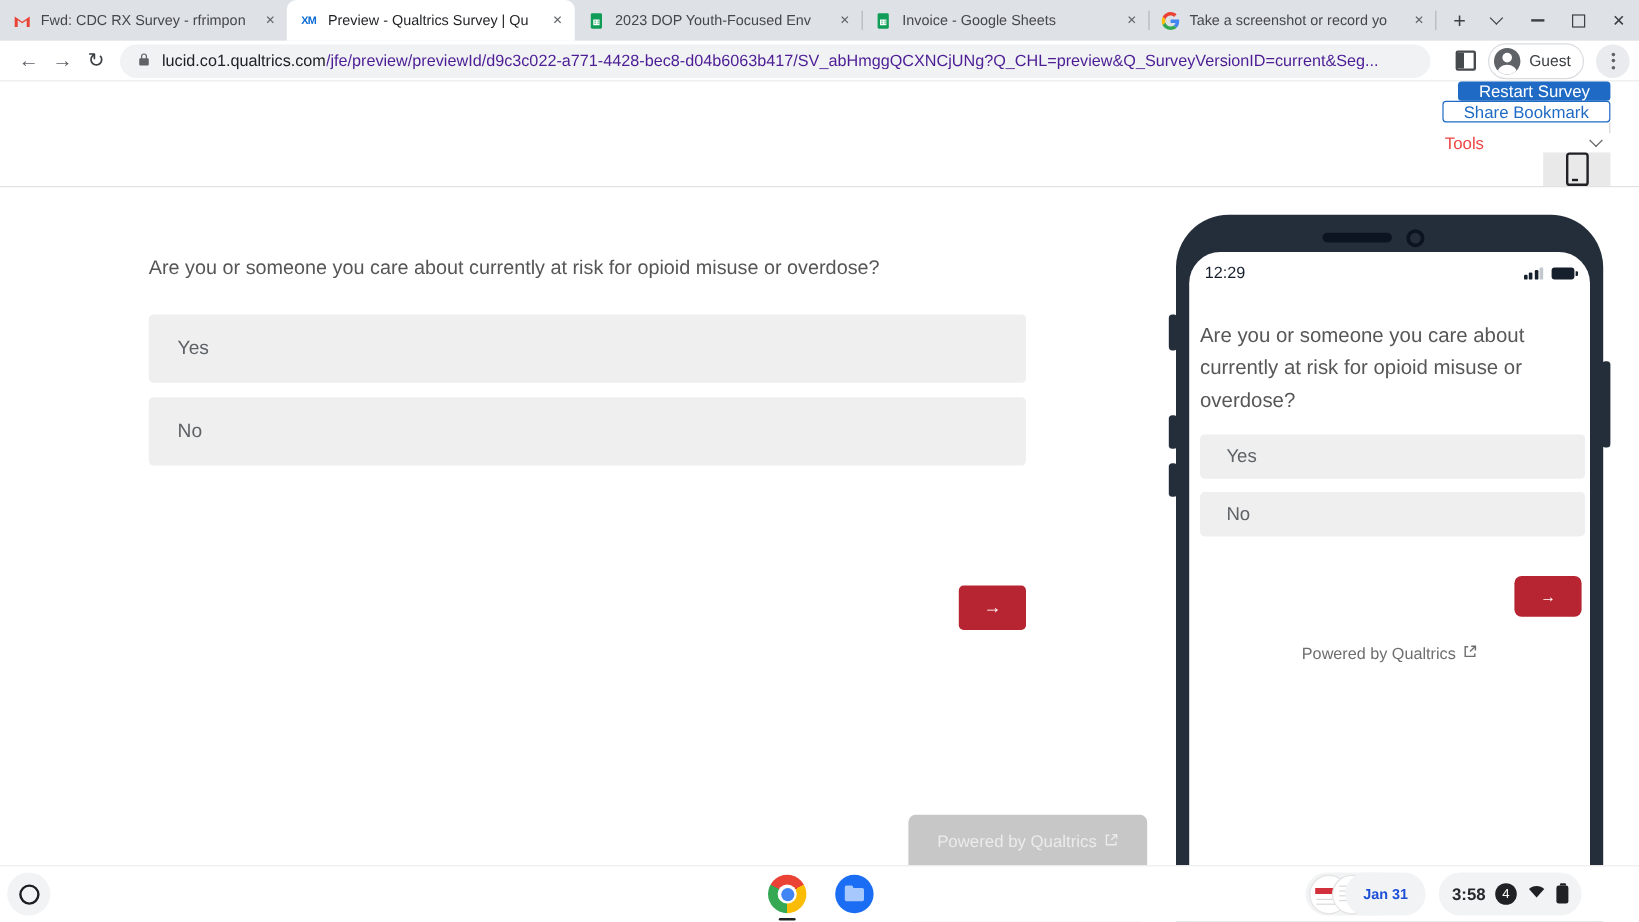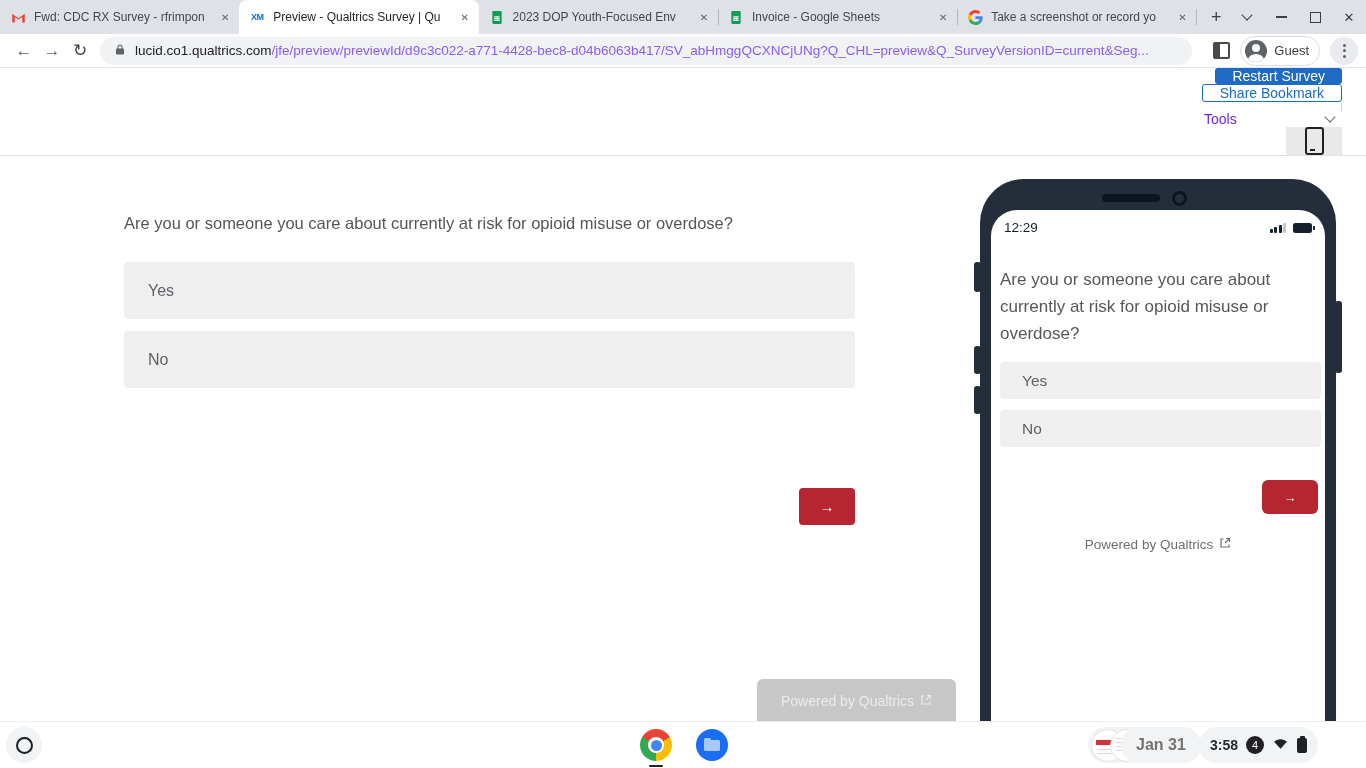--- a/index.html
+++ b/index.html
@@ -21,38 +21,38 @@
   .minbar{width:11px;height:2px;background:#3c4043;}
   .restore{position:relative;width:9px;height:9px;border:1.5px solid #3c4043;background:transparent;}
   .restore::before{content:"";position:absolute;left:2px;top:-4.5px;width:9px;height:9px;border:1.5px solid #3c4043;background:#dee1e6;z-index:-1;}
   .xglyph{font-size:13px;color:#3c4043;}
   
   .omnirow{position:absolute;left:0;top:34px;width:1366px;height:34px;background:#fff;border-bottom:1px solid #e4e6e9;display:flex;align-items:center;padding:0 8px 0 10px;box-sizing:border-box;}
   .navbtn{width:28px;height:28px;display:flex;align-items:center;justify-content:center;font-size:17px;color:#5f6368;flex:0 0 auto;}
   .navbtn.dark{color:#3c4043;}
   .urlbar{margin-left:6px;flex:0 0 auto;width:1092px;height:28px;background:#f0f2f4;border-radius:14px;display:flex;align-items:center;gap:9px;padding:0 14px;box-sizing:border-box;font-size:13.5px;white-space:nowrap;overflow:hidden;}
   .url-domain{color:#202124;}
-  .url-path{color:#8b5cf6;overflow:hidden;text-overflow:clip;}
+  .url-path{color:#4c1d95;overflow:hidden;text-overflow:clip;}
   .omniright{margin-left:auto;display:flex;align-items:center;gap:10px;}
   .sidepanel{width:13px;height:13px;border:2px solid #474a4d;border-radius:2px;position:relative;}
   .sidepanel::before{content:"";position:absolute;left:0;top:0;width:5px;height:13px;background:#474a4d;}
   .guestpill{height:28px;border:1px solid #dadce0;border-radius:15px;display:flex;align-items:center;gap:7px;padding:0 10px 0 4px;}
   .gavatar{width:22px;height:22px;border-radius:50%;background:#5f6368;position:relative;overflow:hidden;}
   .gavatar::before{content:"";position:absolute;left:7px;top:4px;width:8px;height:8px;border-radius:50%;background:#fff;}
   .gavatar::after{content:"";position:absolute;left:3px;top:14px;width:16px;height:12px;border-radius:50%;background:#fff;}
   .guestlabel{font-size:13px;color:#3c4043;}
   .kebab{width:28px;height:28px;border-radius:50%;background:#e9ebee;display:flex;flex-direction:column;align-items:center;justify-content:center;gap:2.5px;}
   .kebab i{width:3px;height:3px;border-radius:50%;background:#5f6368;}
   
   .qxbar{position:absolute;left:0;top:68px;width:1366px;height:88px;background:#fff;border-bottom:1px solid #e2e2e2;display:flex;align-items:flex-end;padding:0 24px;box-sizing:border-box;flex-direction:column;}
   .btn{height:36px;display:flex;align-items:center;justify-content:center;font-size:14px;border-radius:3px;box-sizing:border-box;cursor:default;}
   .btn-primary{background:var(--accent_blue,#1f6ac4);color:#fff;padding:0 17px;}
   .btn-outline{background:#fff;border:1px solid var(--accent_blue,#1f6ac4);color:var(--accent_blue,#1f6ac4);padding:0 17px;margin-left:18px;}
   .qxdivider{width:1px;height:42px;background:#d6d6d6;margin-left:38px;}
-  .toolsdd{display:flex;align-items:center;margin-left:26px;width:130px;justify-content:space-between;color:#6d28d9;font-size:14px;padding:0 8px;}
+  .toolsdd{display:flex;align-items:center;margin-left:26px;width:130px;justify-content:space-between;color:#ef4444;font-size:14px;padding:0 8px;}
   .toolsdd .chev{border-color:#6a6a6a;}
   .devicebtn{margin-left:26px;width:56px;height:40px;background:#e9e9e9;display:flex;align-items:center;justify-content:center;}
   .phoneglyph{width:15px;height:24px;border:2px solid #202124;border-radius:3px;position:relative;}
   .phoneglyph::after{content:"";position:absolute;left:3px;bottom:2px;width:5px;height:2px;background:#202124;}
   .sharebtn{margin-left:auto;gap:9px;background:var(--accent_blue,#1f6ac4);color:#fff;padding:0 16px;}
   
   .question-main{position:absolute;left:124px;top:212px;width:780px;font-size:16.5px;color:#565656;line-height:22px;}
   .opt-main{position:absolute;left:124px;width:731px;height:57px;background:#efefef;border-radius:4px;display:flex;align-items:center;padding-left:24px;box-sizing:border-box;font-size:16px;color:#5e6266;}
   .opt-main.o0{top:262px;}  .opt-main.o1{top:331px;}
   .next-main{position:absolute;left:799px;top:488px;width:56px;height:37px;background:var(--accent_red,#b62531);border-radius:4px;color:#fff;display:flex;align-items:center;justify-content:center;font-size:15px;}
@@ -90,21 +90,21 @@
   .runline{position:absolute;left:649px;bottom:1px;width:14px;height:2.5px;border-radius:2px;background:#202124;}
   .filesapp{position:absolute;left:696px;top:7px;width:32px;height:32px;border-radius:50%;background:#1b6ef3;}
   .folder{position:absolute;left:8px;top:11px;width:16px;height:11px;border-radius:1.5px;background:#a7c8fd;}
   .folder::before{content:"";position:absolute;left:0;top:-2.5px;width:7px;height:3px;border-radius:1.5px 1.5px 0 0;background:#a7c8fd;}
   .tote{position:absolute;left:1088px;top:5px;height:36px;border-radius:18px;background:#f2f3f4;display:flex;align-items:center;padding:0 3px;}
   .totec{width:33px;height:33px;border-radius:50%;background:#fff;border:1px solid #e3e3e3;position:relative;overflow:hidden;box-sizing:border-box;}
   .totec+.totec{margin-left:-14px;}
   .totec .redbar{position:absolute;left:4px;top:10px;width:22px;height:5px;background:#d2303c;}
   .totec .gl{position:absolute;left:5px;width:20px;height:1.5px;background:#d9d9d9;}
   .totec .rdot{position:absolute;right:5px;bottom:6px;width:3px;height:3px;background:#d2303c;}
-  .datepill{position:absolute;left:1121px;top:5px;height:36px;border-radius:18px;background:#f2f3f4;display:flex;align-items:center;padding:0 15px;font-size:16px;font-weight:bold;color:#737373;}
+  .datepill{position:absolute;left:1121px;top:5px;height:36px;border-radius:18px;background:#f2f3f4;display:flex;align-items:center;padding:0 15px;font-size:12px;font-weight:bold;color:#1d4ed8;}
   .statuspill{position:absolute;left:1199px;top:5px;height:36px;border-radius:18px;background:#f2f3f4;display:flex;align-items:center;gap:8px;padding:0 11px;}
   .shelftime{font-size:14px;font-weight:bold;color:#27292c;}
   .notifbadge{width:18px;height:18px;border-radius:50%;background:#202124;color:#fff;font-size:11px;display:flex;align-items:center;justify-content:center;}
   .shelfbattery{width:10px;height:15px;background:#202124;border-radius:2px;position:relative;}
   .shelfbattery::before{content:"";position:absolute;left:2.5px;top:-2px;width:5px;height:2px;background:#202124;border-radius:1px 1px 0 0;}
 </style>
 </head>
 <body>
 
 <div class="screen">

